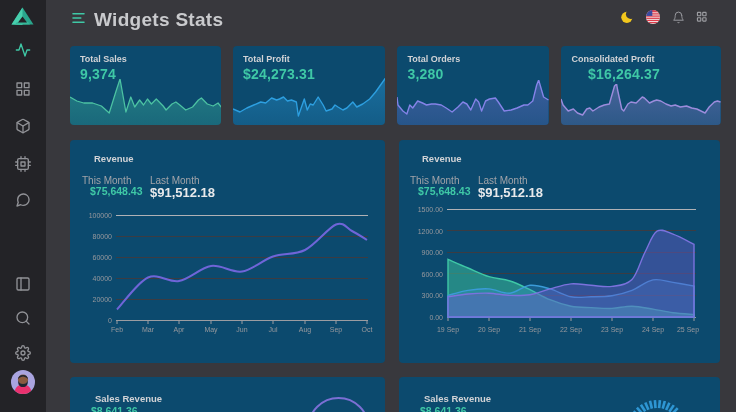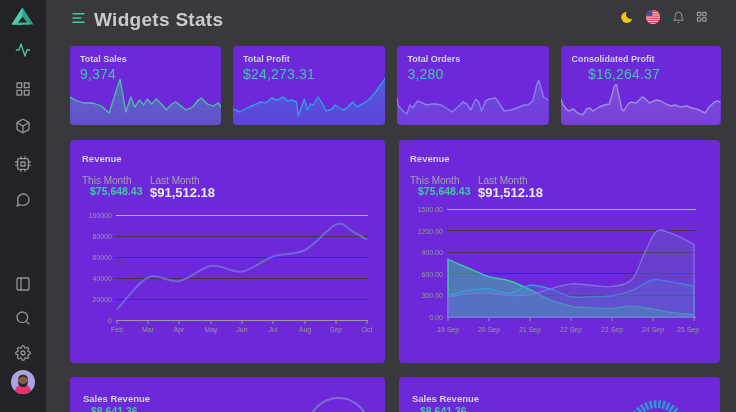--- a/index.html
+++ b/index.html
@@ -1,24 +1,24 @@
 <!DOCTYPE html>
 <html><head>
 <meta charset="utf-8">
 <style>
 * { margin:0; padding:0; box-sizing:border-box; }
 html,body { width:736px; height:412px; overflow:hidden; }
 body { background:#38383d; font-family:"Liberation Sans", sans-serif; position:relative; }
 .sidebar { position:absolute; left:0; top:0; width:46px; height:412px; background:#232327; }
 .icn { position:absolute; left:0; width:46px; display:flex; justify-content:center; }
-.card { position:absolute; background:#6d28d9; border-radius:4px; overflow:hidden; }
+.card { position:absolute; background:#0c4a6e; border-radius:4px; overflow:hidden; }
 .ctitle { font-size:9px; font-weight:bold; color:#d2d3d6; }
-.cval { font-size:14px; font-weight:normal; color:#3fc8a6; letter-spacing:.2px; }
+.cval { font-size:14px; font-weight:bold; color:#3fc8a6; letter-spacing:.2px; }
 .spark { position:absolute; left:0; bottom:0; }
-.rtitle { font-size:9.5px; font-weight:bold; color:#d2d3d6; }
+.rtitle { font-size:9.5px; font-weight:bold; color:#d2d3d6;margin-left:12px; }
 .mlabel { font-size:10px; color:#a3a4a9; }
 .mval-g { font-size:10.5px; font-weight:bold; color:#3fc8a6;padding-left:8px; }
 .mval-w { font-size:13px; font-weight:bold; color:#e8e9eb; }
 .axis { font-size:7px; fill:#97989d; }
 </style>
 </head>
 <body>
 
 <div class="sidebar">
   <svg width="23" height="18" style="position:absolute;left:11px;top:7px" viewBox="0 0 23 18">

